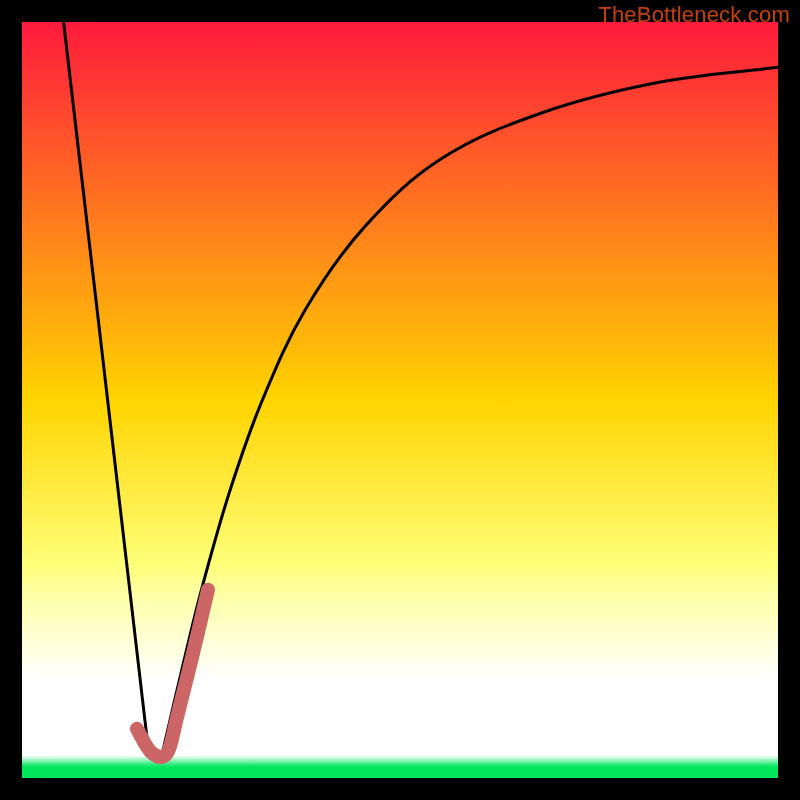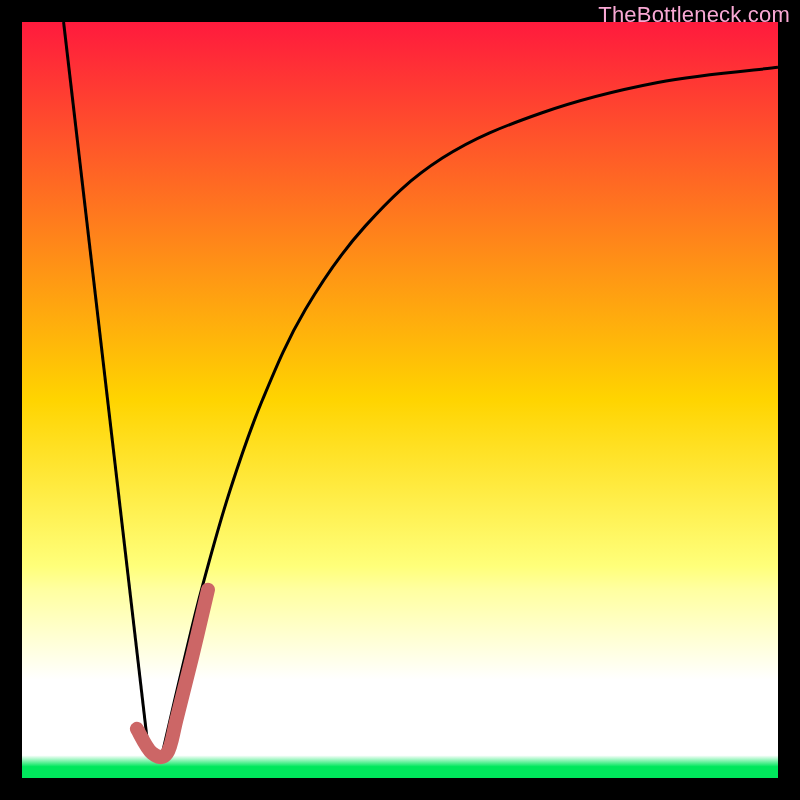--- a/index.html
+++ b/index.html
@@ -25,21 +25,21 @@
     width: 756px;
     height: 756px;
   }
   .watermark {
     position: absolute;
     top: 2px;
     right: 10px;
     font-family: Arial, Helvetica, sans-serif;
     font-size: 22px;
     font-weight: 500;
-    color: #f9a8d4;
+    color: #c2410c;
     letter-spacing: 0.2px;
   }
 </style>
 </head>
 <body>
 
 <div class="frame">
   <svg class="plot" viewBox="0 0 756 756">
     <defs>
       <linearGradient id="bg-grad" x1="0" y1="0" x2="0" y2="1">

